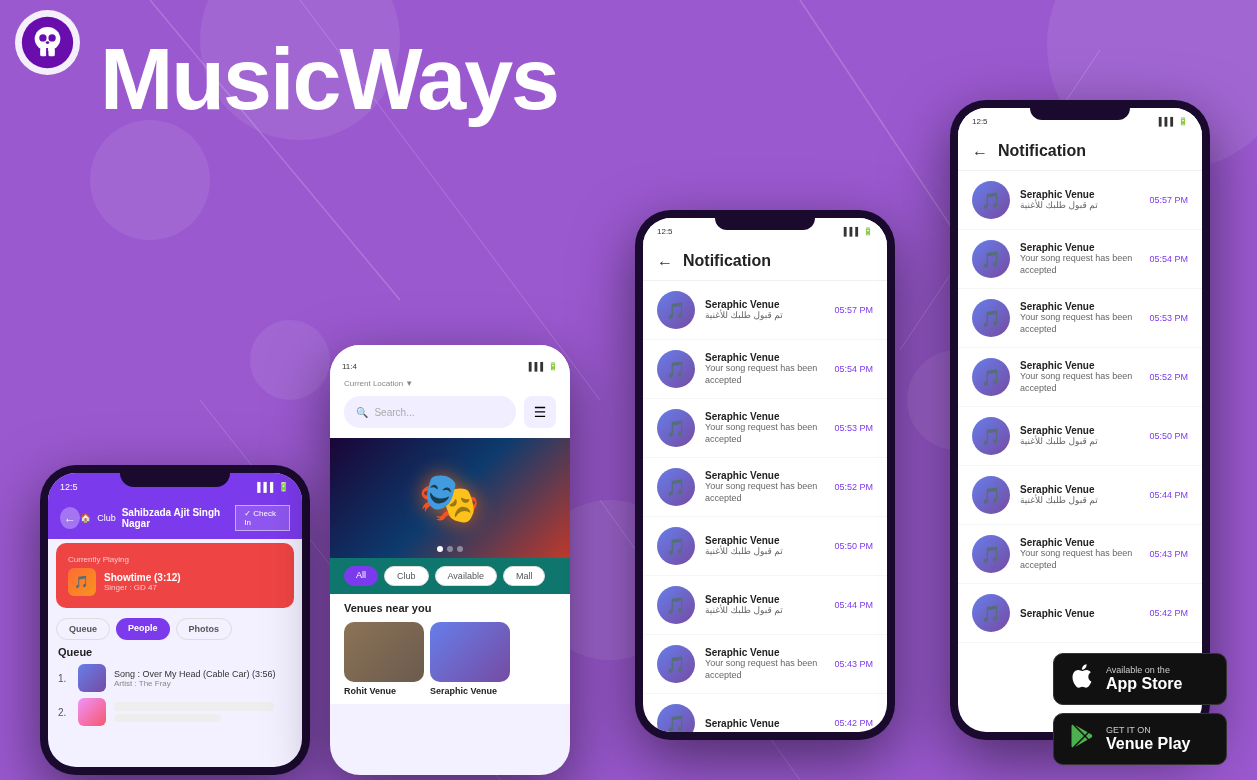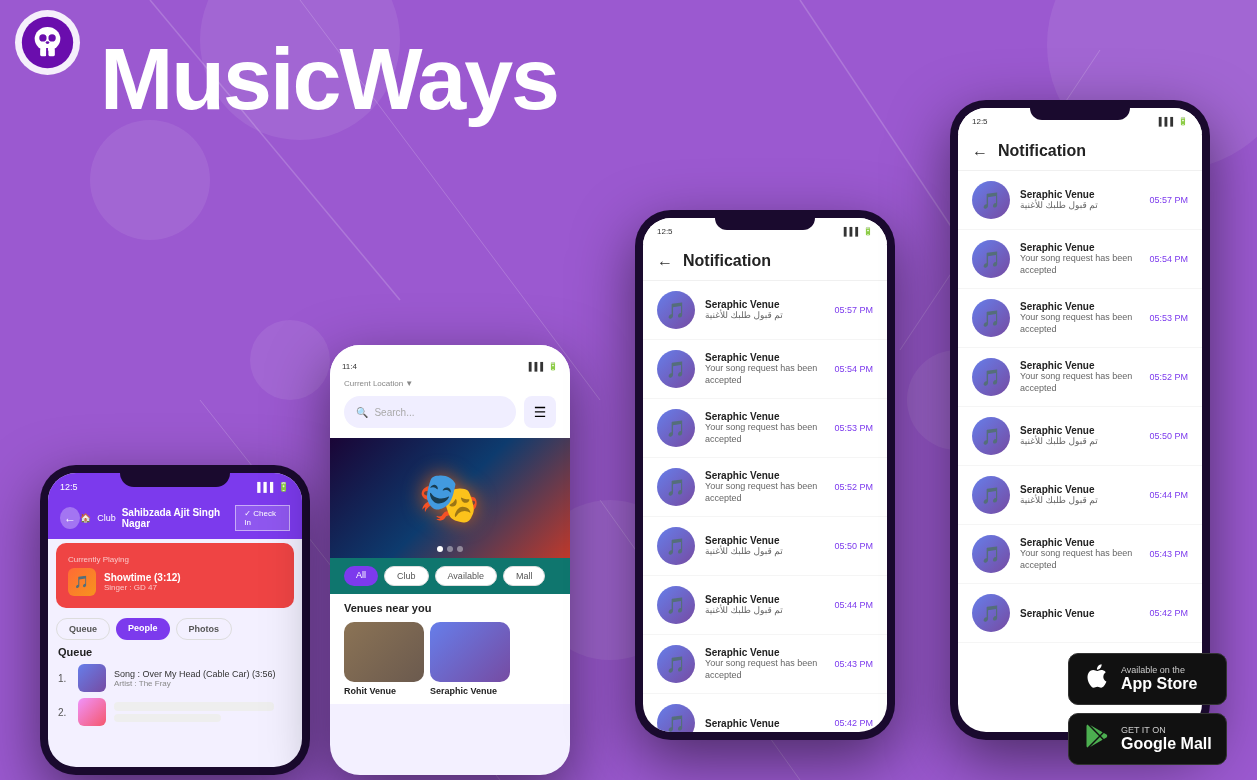--- a/index.html
+++ b/index.html
@@ -580,21 +580,21 @@
     .app-badges {
       position: absolute;
       right: 30px;
       bottom: 15px;
       display: flex;
       flex-direction: column;
       gap: 8px;
     }
 
     .badge {
-      width: 159px;
+      width: 174px;
       height: 52px;
       background: #111;
       border-radius: 10px;
       display: flex;
       align-items: center;
       gap: 10px;
       padding: 0 14px;
       color: white;
       border: 1px solid #333;
     }
@@ -993,16 +993,16 @@
   </div>
 
   <div class="badge">
     <div class="badge-icon">
       <svg width="28" height="28" viewBox="0 0 24 24">
         <path d="M3,20.5V3.5C3,2.91 3.34,2.39 3.84,2.15L13.69,12L3.84,21.85C3.34,21.6 3,21.09 3,20.5M16.81,15.12L6.05,21.34L14.54,12.85L16.81,15.12M20.16,10.81C20.5,11.08 20.75,11.5 20.75,12C20.75,12.5 20.53,12.9 20.18,13.18L17.89,14.5L15.39,12L17.89,9.5L20.16,10.81M6.05,2.66L16.81,8.88L14.54,11.15L6.05,2.66Z" fill="#4caf50"></path>
       </svg>
     </div>
     <div>
       <div class="badge-text-small">GET IT ON</div>
-      <div class="badge-text-large">Google Mall</div>
+      <div class="badge-text-large">Venue Play</div>
     </div>
   </div>
 </div>
 
 </body></html>

